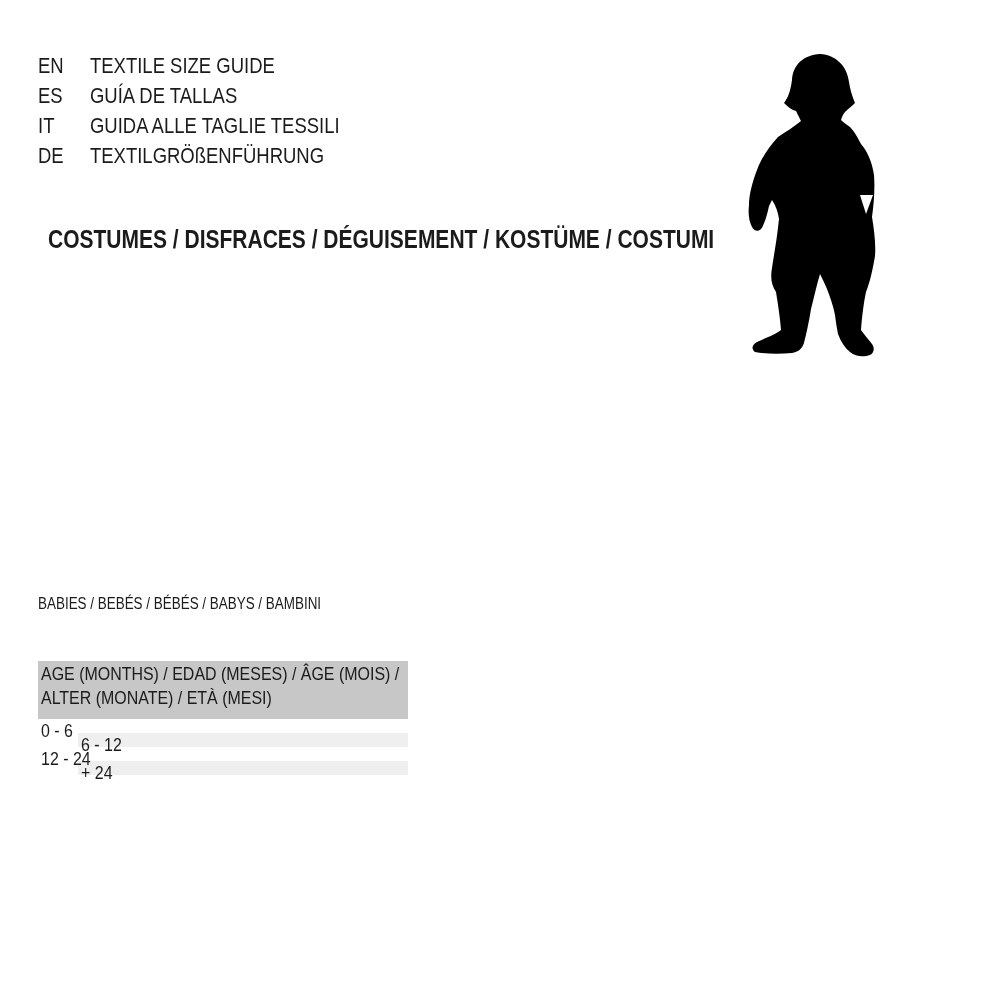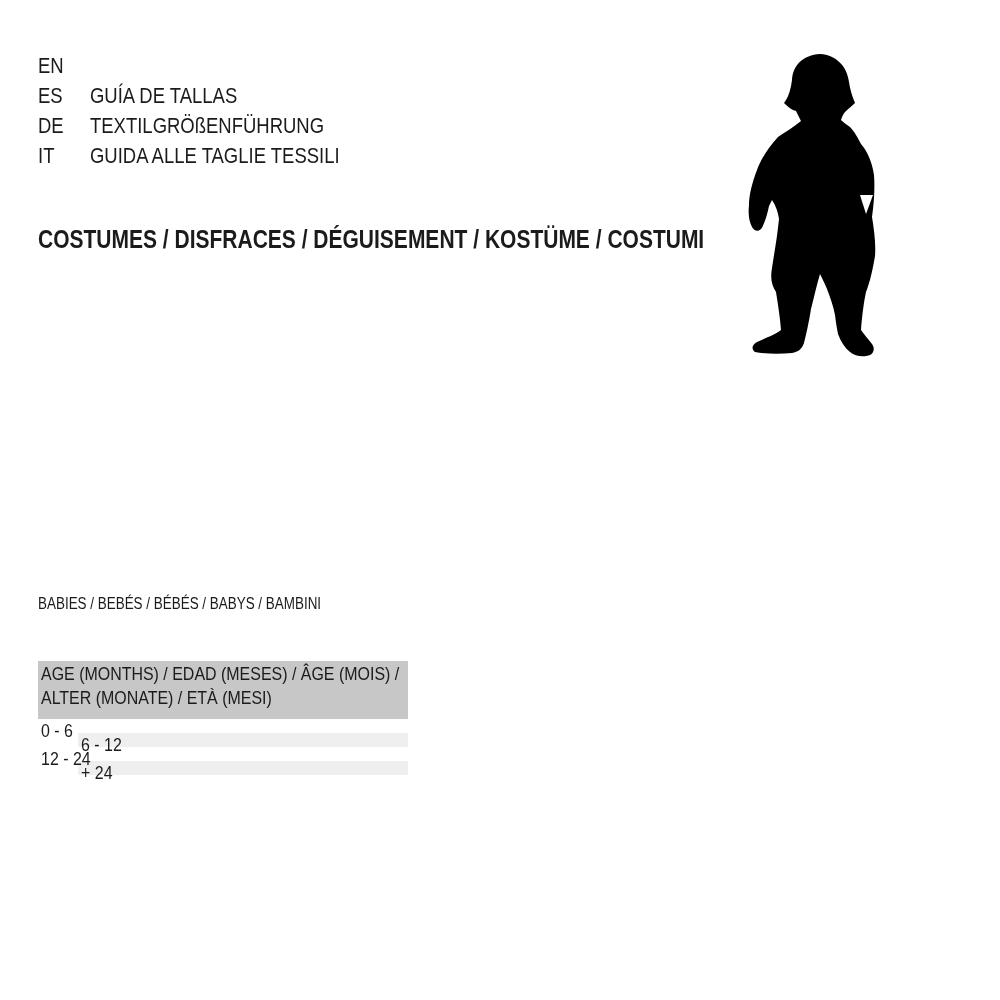--- a/index.html
+++ b/index.html
@@ -30,21 +30,21 @@
     position: absolute;
     left: 38px; top: 51px;
     font-size: 22px;
     font-weight: 500;
   }
   .lang-row { display: flex; height: 30px; line-height: 30px; }
   .lang-code { width: 52px; }
 
   .category-title {
     position: absolute;
-    left: 38px; top: 226px;
+    left: 48px; top: 226px;
     font-size: 25px;
     font-weight: 700;
     line-height: 27px;
   }
 
   .silhouette {
     position: absolute;
     left: 748px; top: 53px;
     width: 145px; height: 304px;
   }
@@ -74,32 +74,33 @@
     padding-left: 3px;
   }
   .table-row.alt { background: #efefef; margin-left: 40px; }
 </style>
 </head>
 <body>
 
 <div class="lang-list">
   <div class="lang-row">
     <div class="lang-code"><span class="cond">EN</span></div>
+    <div><span class="cond">TEXTILE SIZE GUIDE</span></div>
   </div>
   <div class="lang-row">
     <div class="lang-code"><span class="cond">ES</span></div>
     <div><span class="cond">GUÍA DE TALLAS</span></div>
   </div>
   <div class="lang-row">
+    <div class="lang-code"><span class="cond">IT</span></div>
+    <div><span class="cond">GUIDA ALLE TAGLIE TESSILI</span></div>
+  </div>
+  <div class="lang-row">
     <div class="lang-code"><span class="cond">DE</span></div>
     <div><span class="cond">TEXTILGRÖßENFÜHRUNG</span></div>
-  </div>
-  <div class="lang-row">
-    <div class="lang-code"><span class="cond">IT</span></div>
-    <div><span class="cond">GUIDA ALLE TAGLIE TESSILI</span></div>
   </div>
 </div>
 
 <div class="category-title">
   <span class="cond">COSTUMES / DISFRACES / DÉGUISEMENT / KOSTÜME / COSTUMI</span>
 </div>
 
 <svg class="silhouette" viewBox="0 0 145 304" aria-hidden="true">
   <path fill="#000000" d="M72,1
     C55,2 45,12 44,27 C43,35 41,42 38,47 L36,50 C40,54 44,57 48,58

